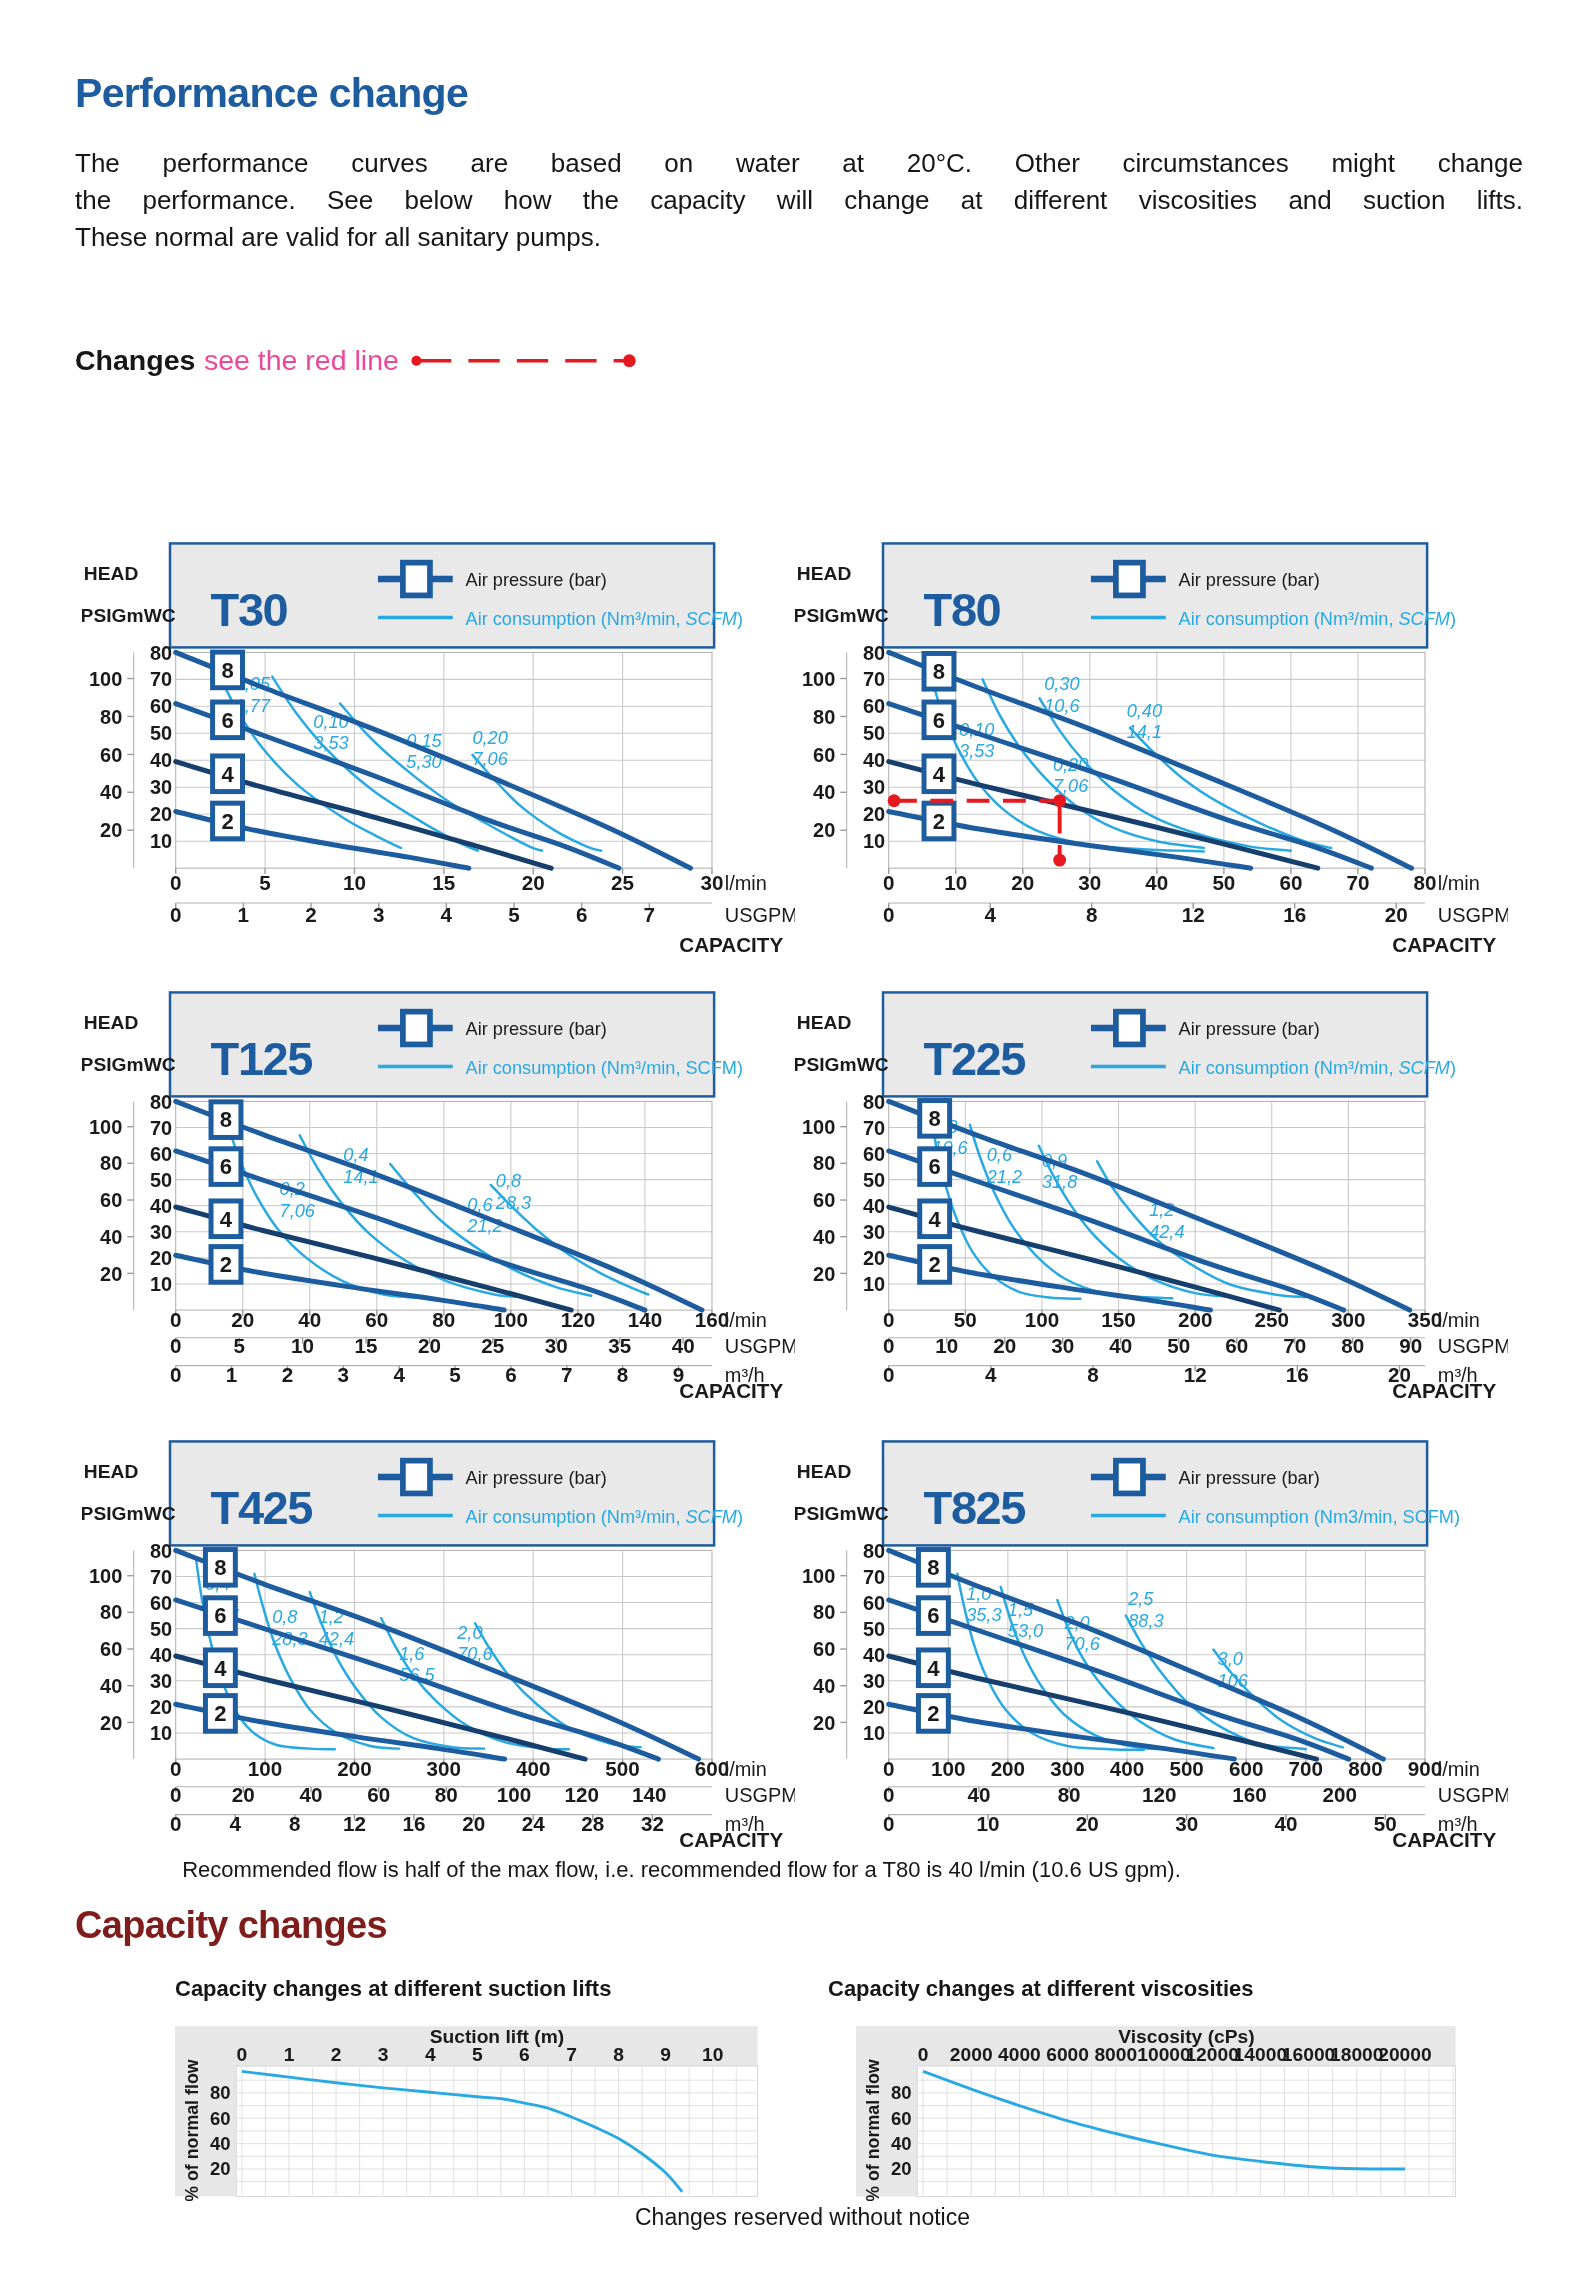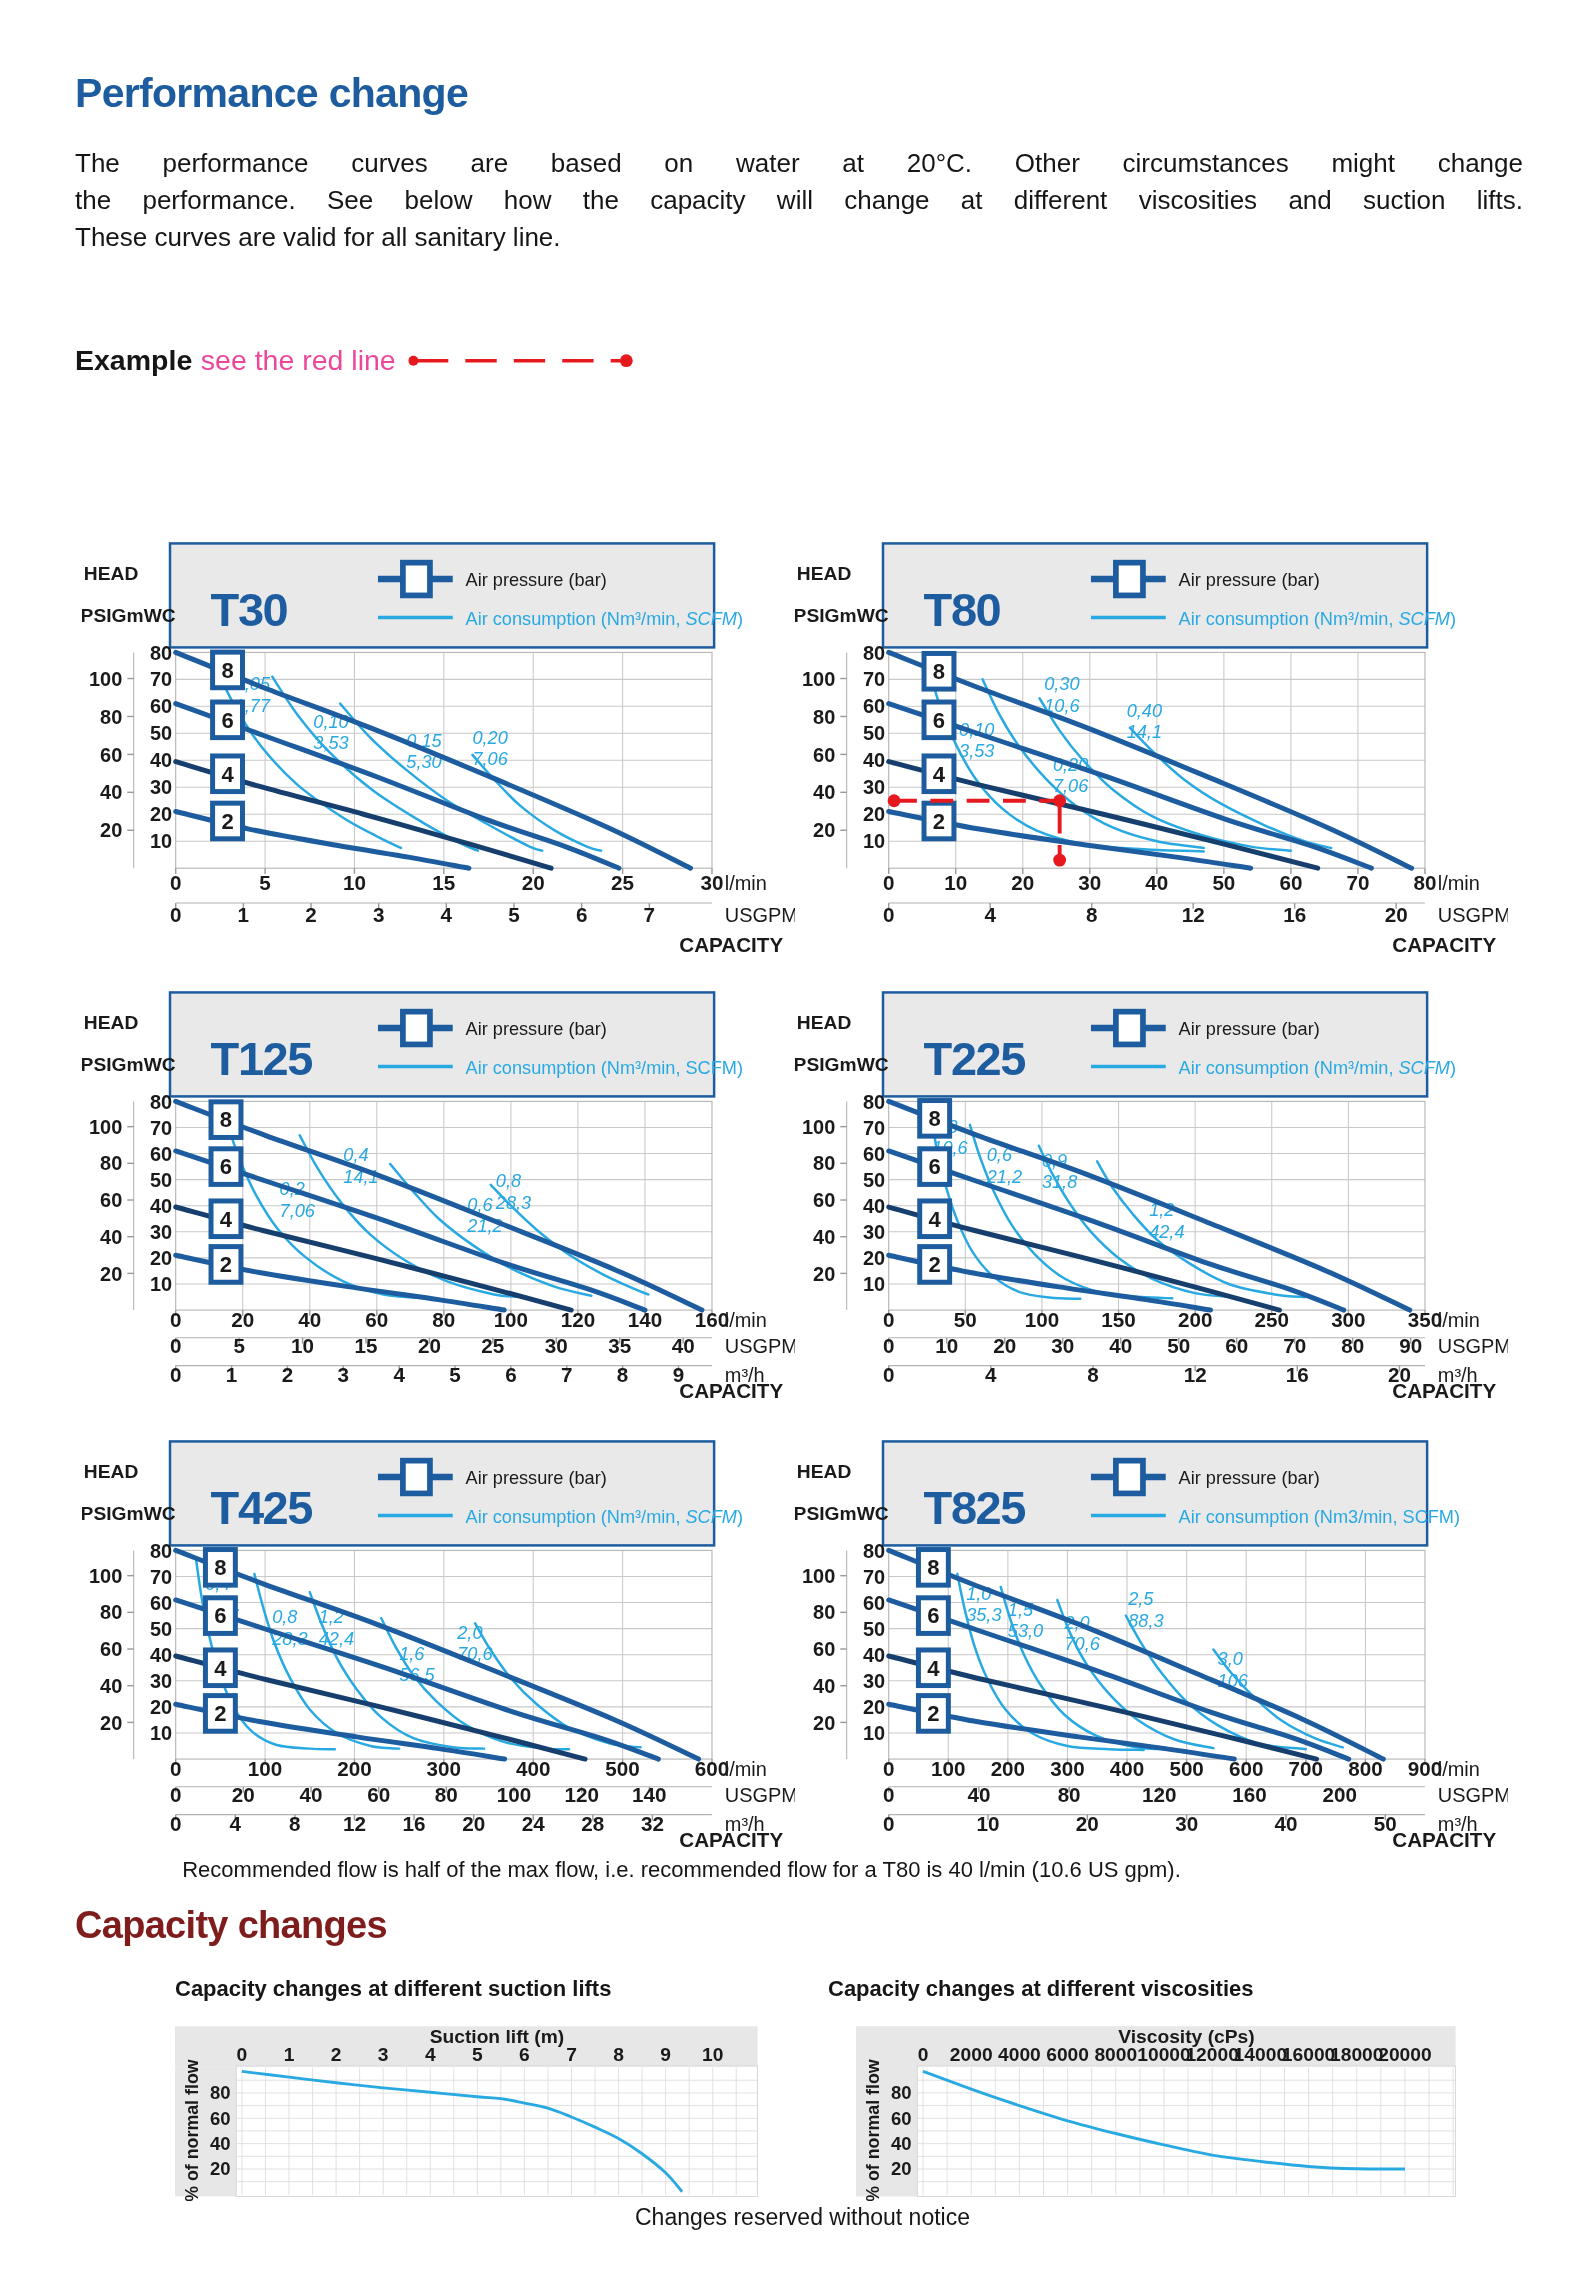--- a/index.html
+++ b/index.html
@@ -24,25 +24,25 @@
 </head>
 <body>
 
 <div id="page">
 
   <div class="abs h1" style="left:75px;top:70px;">Performance change</div>
 
   <div class="abs intro" style="left:75px;top:145px;">
     <div class="jline">The performance curves are based on water at 20°C. Other circumstances might change</div>
     <div class="jline">the performance. See below how the capacity will change at different viscosities and suction lifts.</div>
-    <div class="lline">These curves are valid for all sanitary line.</div>
+    <div class="lline">These normal are valid for all sanitary pumps.</div>
   </div>
 
   <div class="abs ex-row" style="left:75px;top:344px;">
-    <span class="ex-label">Example</span>
+    <span class="ex-label">Changes</span>
     <span class="ex-see">see the red line</span>
     <svg width="235" height="21.4" style="margin-left:11.4px;" viewBox="0 0 330 30">
       <circle cx="9" cy="15" r="7" fill="#e6191f"></circle>
       <line x1="14" y1="15" x2="300" y2="15" stroke="#e6191f" stroke-width="5" stroke-dasharray="44 24"></line>
       <circle cx="308" cy="15" r="9" fill="#e6191f"></circle>
     </svg>
   </div>
 
 
   <div class="abs" style="left:82px;top:542px;">

